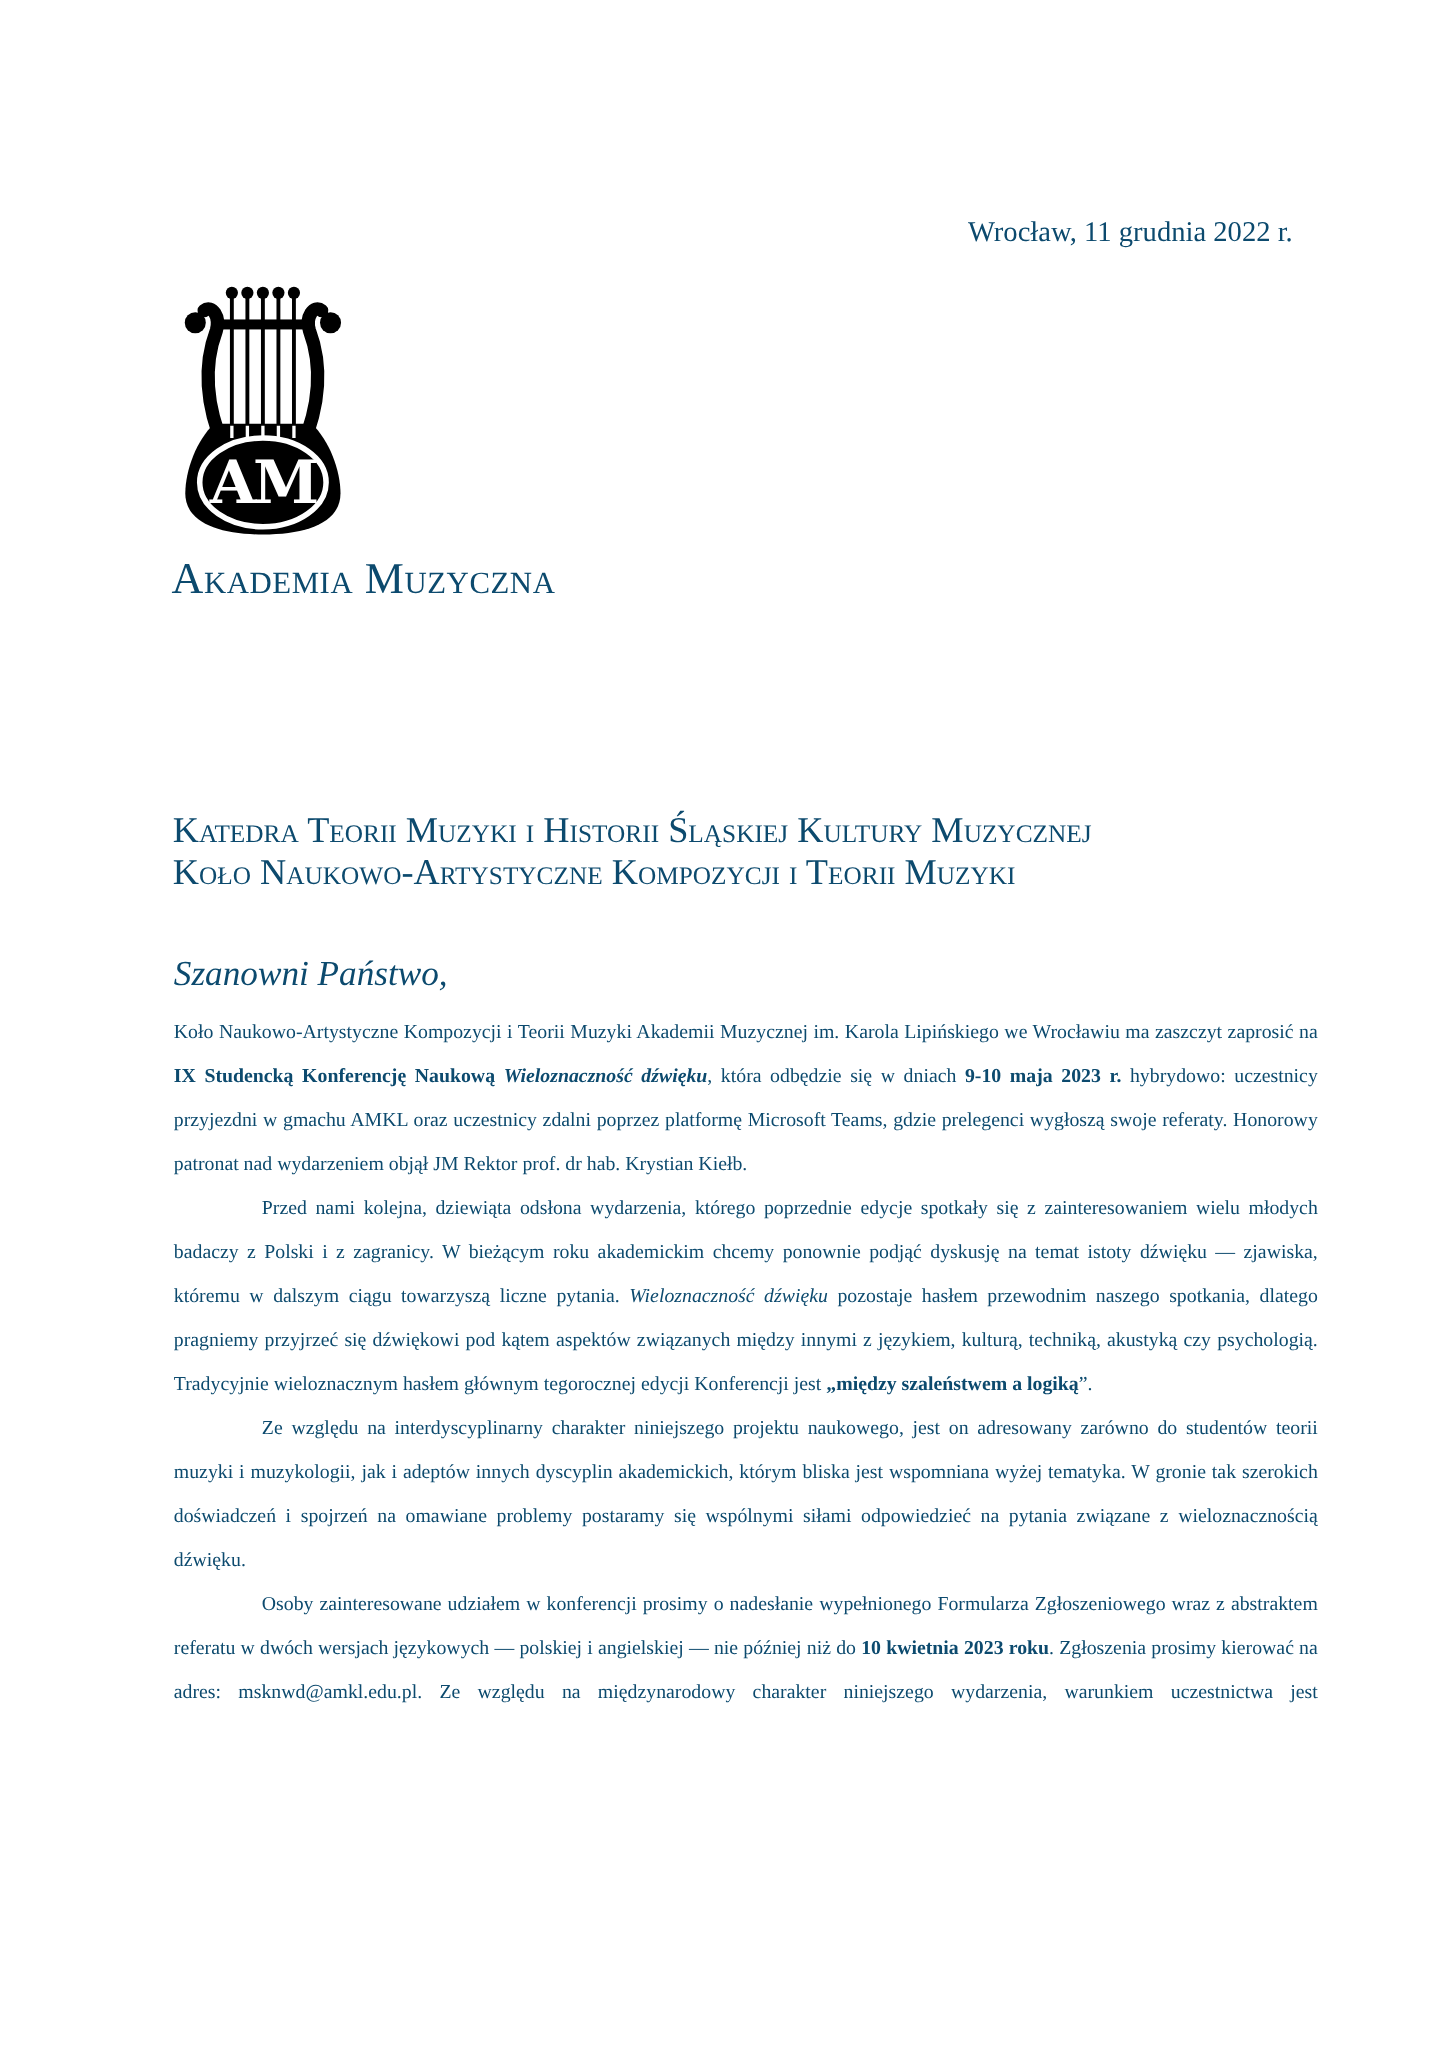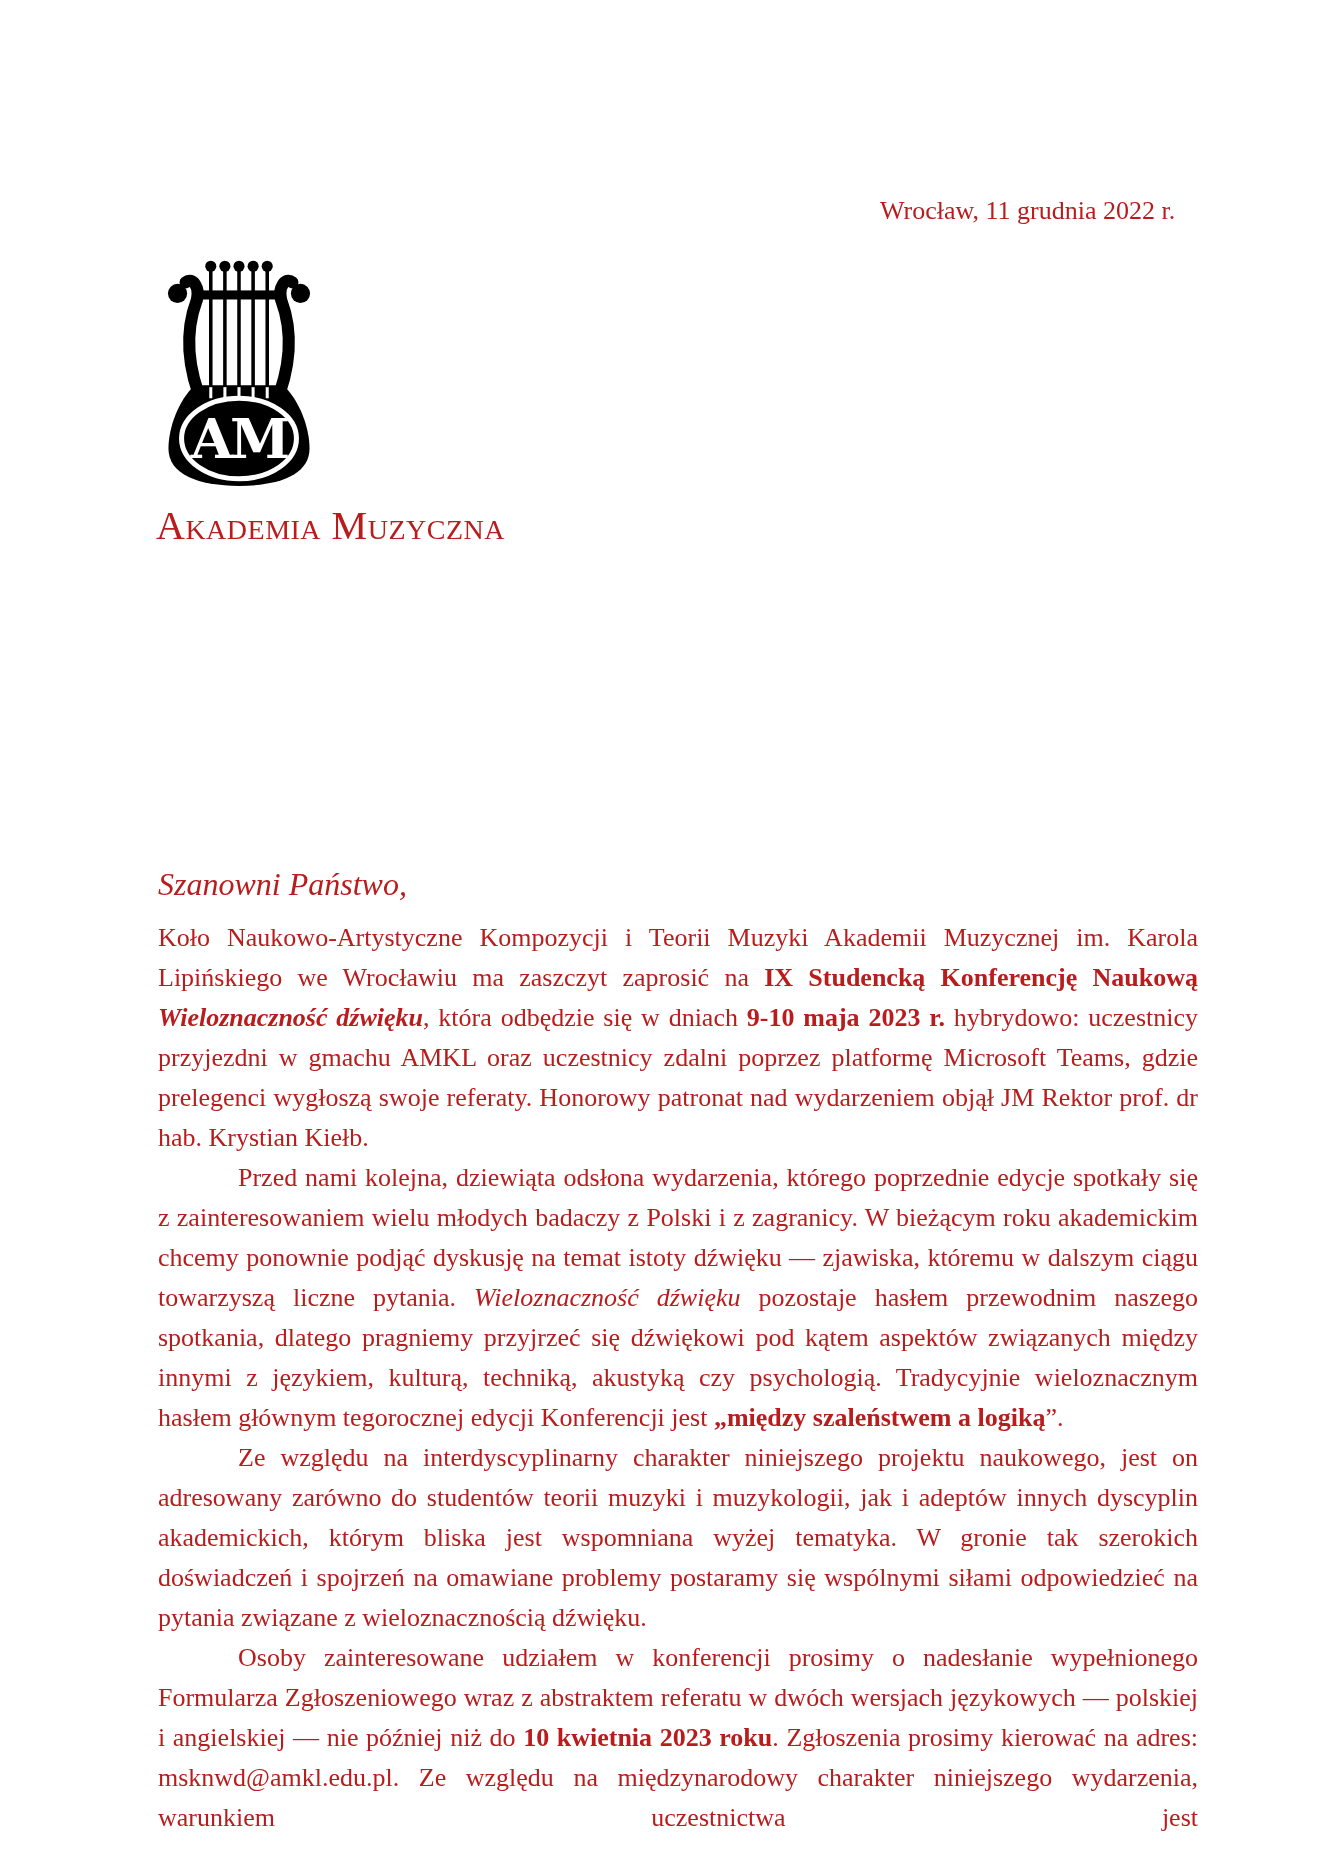--- a/index.html
+++ b/index.html
@@ -2,21 +2,21 @@
 <html lang="pl"><head>
 <meta charset="utf-8">
 <style>
   * { margin: 0; padding: 0; box-sizing: border-box; }
   html, body { background: #ffffff; }
   .page {
     position: relative;
     width: 1320px;
     height: 1866px;
     background: #ffffff;
-    color: #b91c1c;
+    color: #0c4a6e;
     font-family: "Liberation Serif", "DejaVu Serif", serif;
     overflow: hidden;
   }
   .date-line {
     position: absolute;
     left: 880px;
     top: 196px;
     font-size: 26px;
     white-space: nowrap;
   }
@@ -59,21 +59,21 @@
     left: 158px;
     top: 866px;
     font-size: 32px;
     font-style: italic;
   }
   .letter-body {
     position: absolute;
     left: 158px;
     top: 918px;
     width: 1040px;
-    font-size: 26px;
+    font-size: 18px;
     line-height: 40px;
     text-align: justify;
   }
   .letter-body p { margin: 0; }
   .letter-body p.indent { text-indent: 80px; }
   .letter-body p.justify-last { text-align-last: justify; }
   .run-bold { font-weight: bold; }
   .run-italic { font-style: italic; }
 </style>
 </head>
@@ -119,20 +119,24 @@
     </g>
     <ellipse cx="80" cy="201" rx="57" ry="40" fill="none" stroke="#fff" stroke-width="5"></ellipse>
     <text x="80" y="220" text-anchor="middle" fill="#fff" font-family="DejaVu Serif, serif" font-size="54" font-weight="bold" letter-spacing="-3">AM</text>
   </svg>
 
   <div class="institution">
     <div>Akademia Muzyczna</div>
   </div>
 
 
+  <div class="departments">
+    <div>Katedra Teorii Muzyki i Historii Śląskiej Kultury Muzycznej</div>
+    <div>Koło Naukowo-Artystyczne Kompozycji i Teorii Muzyki</div>
+  </div>
 
   <div class="salutation">Szanowni Państwo,</div>
 
   <div class="letter-body">
       <p class=""><span>Koło Naukowo-Artystyczne Kompozycji i Teorii Muzyki Akademii Muzycznej  im. Karola Lipińskiego we Wrocławiu ma zaszczyt zaprosić na </span><span class="run-bold">IX Studencką Konferencję Naukową </span><span class="run-bold run-italic">Wieloznaczność dźwięku</span><span>, która odbędzie się w dniach </span><span class="run-bold">9-10 maja 2023 r.</span><span> hybrydowo: uczestnicy przyjezdni w gmachu AMKL oraz uczestnicy zdalni poprzez platformę Microsoft Teams, gdzie prelegenci wygłoszą swoje referaty. Honorowy patronat nad wydarzeniem objął JM Rektor prof. dr hab. Krystian Kiełb.</span></p>
       <p class="indent "><span>Przed nami kolejna, dziewiąta odsłona wydarzenia, którego poprzednie edycje spotkały się z zainteresowaniem  wielu młodych badaczy z Polski i z zagranicy. W bieżącym roku akademickim chcemy ponownie podjąć dyskusję na temat istoty dźwięku — zjawiska, któremu w dalszym ciągu  towarzyszą liczne pytania. </span><span class="run-italic">Wieloznaczność dźwięku</span><span> pozostaje hasłem przewodnim naszego  spotkania, dlatego pragniemy przyjrzeć się dźwiękowi pod kątem aspektów związanych między innymi z językiem, kulturą, techniką, akustyką czy psychologią. Tradycyjnie wieloznacznym hasłem głównym tegorocznej edycji Konferencji jest </span><span class="run-bold">„między szaleństwem a logiką</span><span>”.</span></p>
       <p class="indent "><span>Ze względu na interdyscyplinarny charakter niniejszego projektu naukowego, jest on adresowany zarówno do studentów teorii muzyki i muzykologii, jak i adeptów innych dyscyplin akademickich, którym bliska jest wspomniana wyżej tematyka. W gronie tak szerokich doświadczeń i spojrzeń na omawiane problemy postaramy się wspólnymi siłami odpowiedzieć na pytania związane z wieloznacznością dźwięku.</span></p>
       <p class="indent justify-last"><span>Osoby zainteresowane udziałem w konferencji prosimy o nadesłanie wypełnionego  Formularza Zgłoszeniowego wraz z abstraktem referatu w dwóch wersjach językowych — polskiej i angielskiej — nie później niż do </span><span class="run-bold">10 kwietnia 2023 roku</span><span>. Zgłoszenia prosimy  kierować na adres: </span><span>msknwd@amkl.edu.pl</span><span>. Ze względu na międzynarodowy  charakter niniejszego wydarzenia, warunkiem uczestnictwa jest</span></p>
     </div>
 

